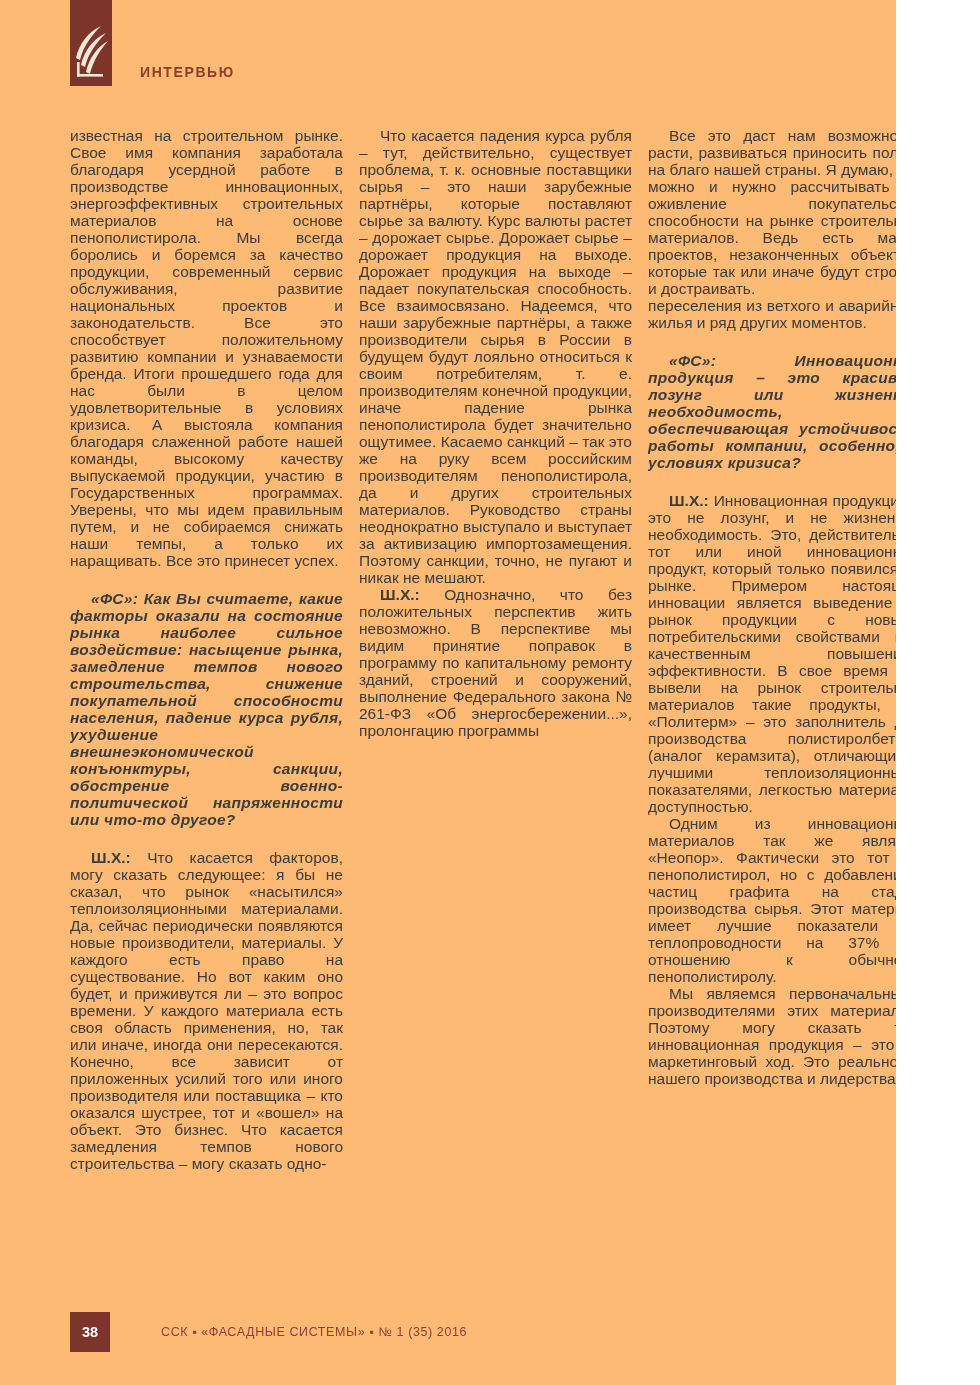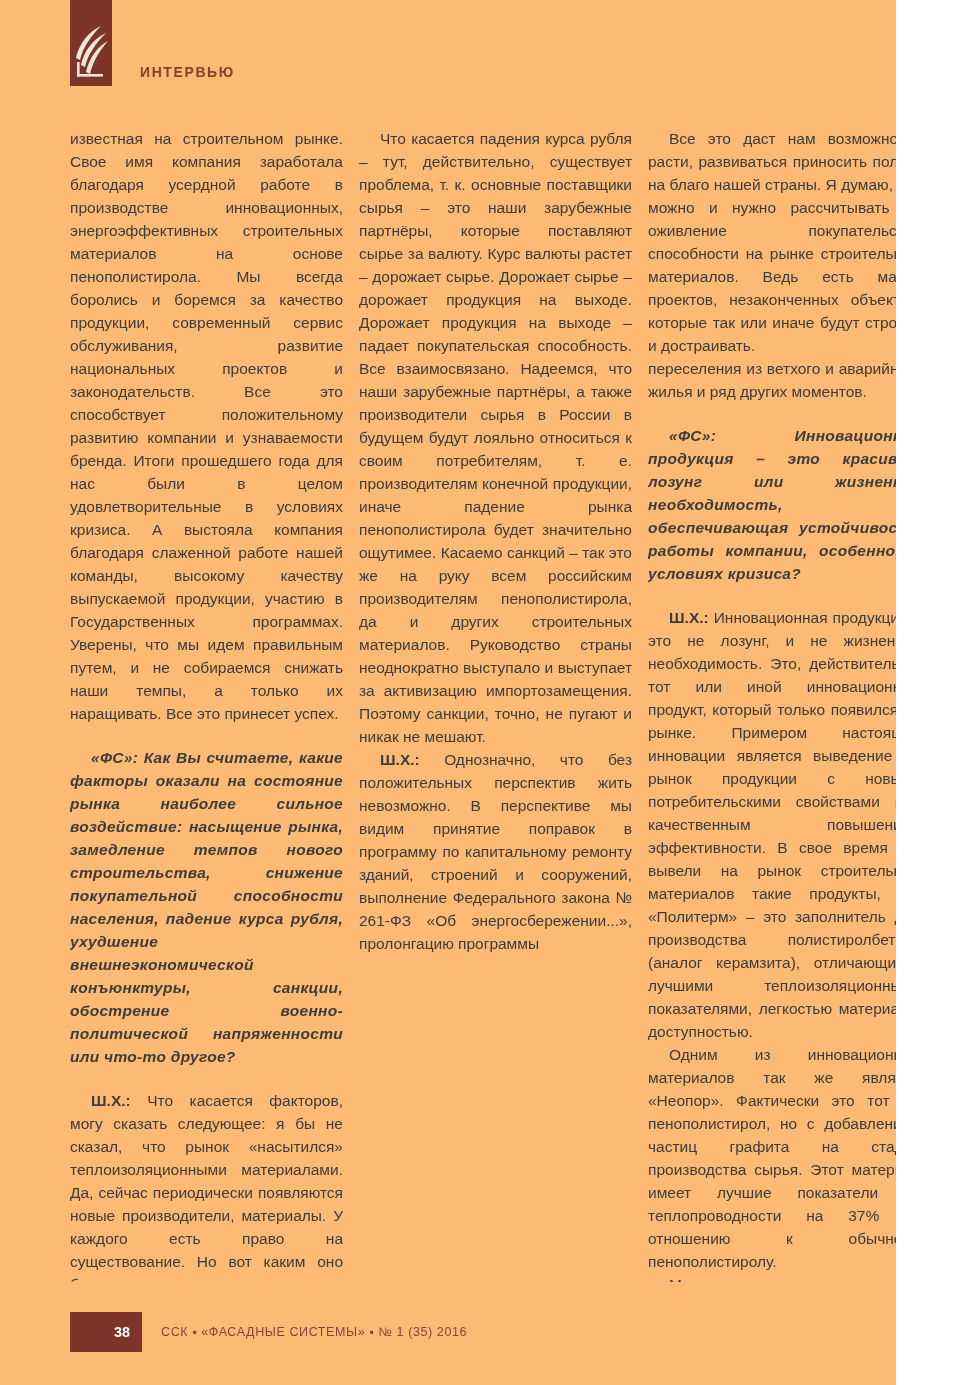--- a/index.html
+++ b/index.html
@@ -19,21 +19,21 @@
   .brand-box svg{display:block;margin-bottom:6px;}
   .section-label{
     position:absolute;left:140px;top:64px;
     font-size:14px;font-weight:bold;
     letter-spacing:1.6px;
   }
   
   .col{
     position:absolute;top:127px;
     width:273px;height:1155px;
-    font-size:15.5px;line-height:23px;
+    font-size:15.5px;line-height:17px;
     text-align:justify;
     overflow:hidden;
   }
   .col-1{left:70px}
   .col-2{left:359px}
   .col-3{left:648px}
   .col p{margin:0;padding:0;}
   .col p.indent{text-indent:21px;}
   .col p.question{
     font-weight:bold;font-style:italic;
@@ -87,18 +87,18 @@
   <div class="col col-3" style="color: rgb(60, 60, 60);">
     <p class="body indent">Все это даст нам возможность расти, развиваться приносить пользу на благо нашей страны. Я думаю, что можно и нужно рассчитывать на оживление покупательской способности на рынке строительных материалов. Ведь есть масса проектов, незаконченных объектов, которые так или иначе будут строить и достраивать.</p>
     <p class="body">переселения из ветхого и аварийного жилья и ряд других моментов.</p>
     <p class="question">«ФС»: Инновационная продукция – это красивый лозунг или жизненная необходимость, обеспечивающая устойчивость работы компании, особенно, в условиях кризиса?</p>
     <p class="answer"><span class="speaker">Ш.Х.:</span><span> Инновационная продукция – это не лозунг, и не жизненная необходимость. Это, действительно, тот или иной инновационный продукт, который только появился на рынке. Примером настоящей инновации является выведение на рынок продукции с новыми потребительскими свойствами или качественным повышением эффективности. В свое время мы вывели на рынок строительных материалов такие продукты, как «Политерм» – это заполнитель для производства полистиролбетона (аналог керамзита), отличающийся лучшими теплоизоляционными показателями, легкостью материала, доступностью.</span></p>
     <p class="body indent">Одним из инновационных материалов так же являлся «Неопор». Фактически это тот же пенополистирол, но с добавлением частиц графита на стадии производства сырья. Этот материал имеет лучшие показатели по теплопроводности на 37% по отношению к обычному пенополистиролу.</p>
     <p class="body indent">Мы являемся первоначальными производителями этих материалов. Поэтому могу сказать так: инновационная продукция – это не маркетинговый ход. Это реальность нашего производства и лидерства.</p>
 
   </div>
 
-  <div class="page-number-box" style="background: rgb(125, 53, 41); padding-left: 32px;">
+  <div class="page-number-box" style="background: rgb(125, 53, 41);">
     <span>38</span>
   </div>
   <div class="footer-text" style="color: rgb(138, 66, 54); margin-left: 21px;">ССК ▪ «ФАСАДНЫЕ СИСТЕМЫ» ▪ № 1 (35) 2016</div>
 
 </div>
 
 </body></html>

